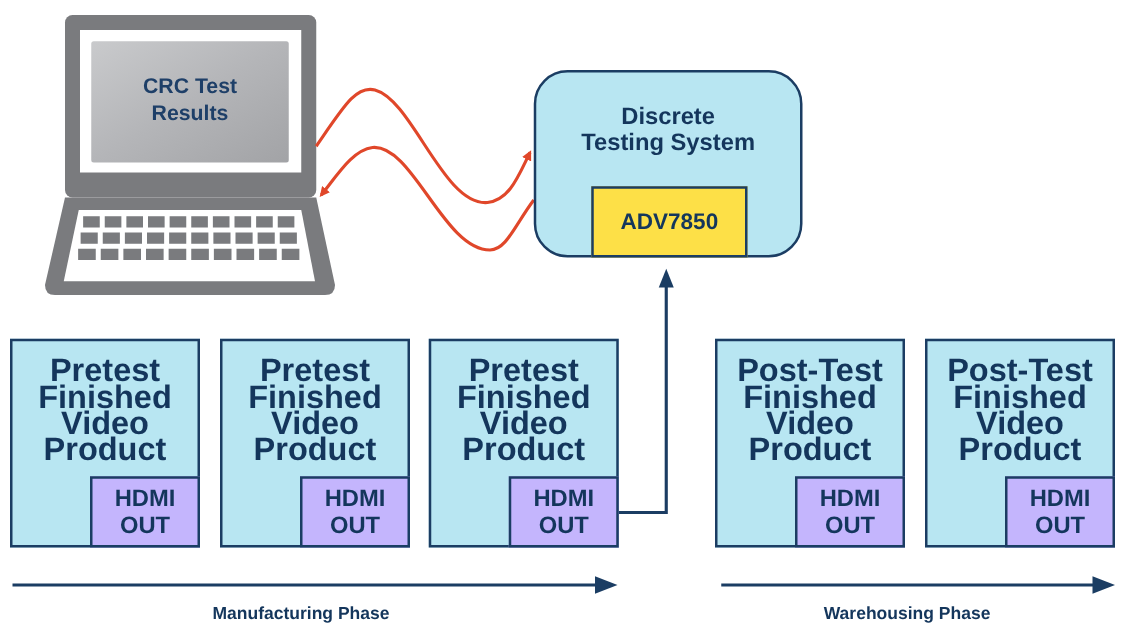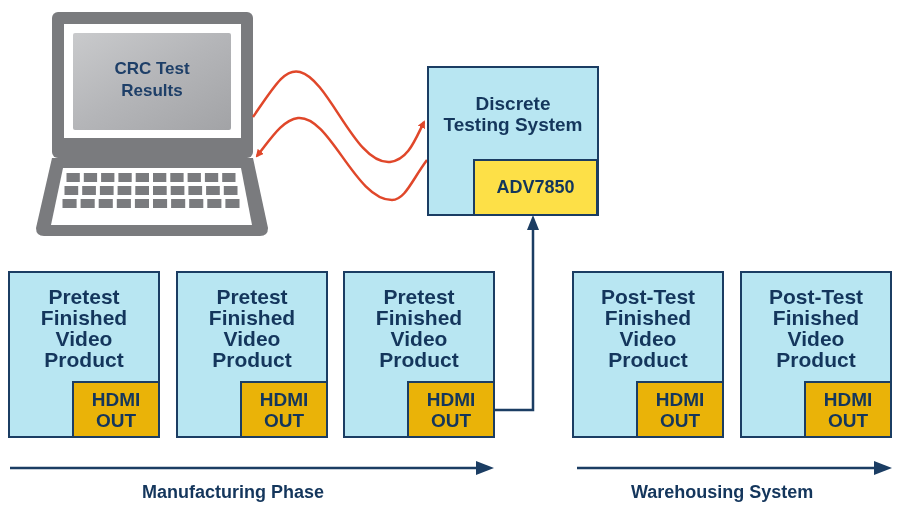--- a/index.html
+++ b/index.html
@@ -1,25 +1,25 @@
 <!DOCTYPE html>
 <html><head>
 <meta charset="utf-8">
 <style>
   html,body{margin:0;padding:0;background:#ffffff;}
   body{width:900px;height:512px;position:relative;overflow:hidden;font-family:"Liberation Sans",sans-serif;}
   .box{position:absolute;background:#b8e6f2;border:2px solid #1b3d63;box-sizing:border-box;}
-  .box-title{position:absolute;left:0;right:0;text-align:center;color:#14365c;font-weight:bold;font-size:21px;line-height:21px;white-space:pre-line;}
-  .hdmi{position:absolute;right:-2px;bottom:-2px;width:88px;height:57px;background:#eab308;border:2px solid #1b3d63;box-sizing:border-box;color:#14365c;font-weight:bold;font-size:19px;line-height:21px;text-align:center;padding-top:6px;white-space:pre-line;}
+  .box-title{position:absolute;left:0;right:0;text-align:center;color:#14365c;font-weight:bold;font-size:26px;line-height:21px;white-space:pre-line;}
+  .hdmi{position:absolute;right:-2px;bottom:-2px;width:88px;height:57px;background:#c4b5fd;border:2px solid #1b3d63;box-sizing:border-box;color:#14365c;font-weight:bold;font-size:19px;line-height:21px;text-align:center;padding-top:6px;white-space:pre-line;}
   .prod{top:271px;width:152px;height:167px;}
   .prod .box-title{top:13px;}
-  #discrete{left:427px;top:66px;width:172px;height:150px;}
+  #discrete{left:427px;top:56px;width:215px;height:150px;border-radius:27px;}
   #discrete .box-title{top:25px;font-size:19px;}
   #adv{position:absolute;left:44px;top:91px;width:125px;height:57px;background:#fde047;border:2px solid #1b3d63;box-sizing:border-box;color:#14365c;font-weight:bold;font-size:18px;text-align:center;line-height:53px;}
-  .phase{position:absolute;top:482px;color:#14365c;font-weight:bold;font-size:18px;}
+  .phase{position:absolute;top:482px;color:#14365c;font-weight:bold;font-size:14px;margin-left:28px;}
   svg{position:absolute;left:0;top:0;}
   #screen-text{position:absolute;left:73px;top:58px;width:158px;text-align:center;color:#1e3f68;font-weight:bold;font-size:17px;line-height:22px;white-space:pre-line;}
 </style>
 </head>
 <body>
 
 <svg width="900" height="512">
   <defs>
     <linearGradient id="scr" x1="0" y1="0" x2="1" y2="1">
       <stop offset="0" stop-color="#c9cacc"></stop>
@@ -127,13 +127,13 @@
 <div class="box prod" style="left:740px">
   <div class="box-title">Post-Test
 Finished
 Video
 Product</div>
   <div class="hdmi">HDMI
 OUT</div>
 </div>
 
 <div class="phase" style="left:142px">Manufacturing Phase</div>
-<div class="phase" style="left:631px">Warehousing System</div>
+<div class="phase" style="left:631px">Warehousing Phase</div>
 
 </body></html>

